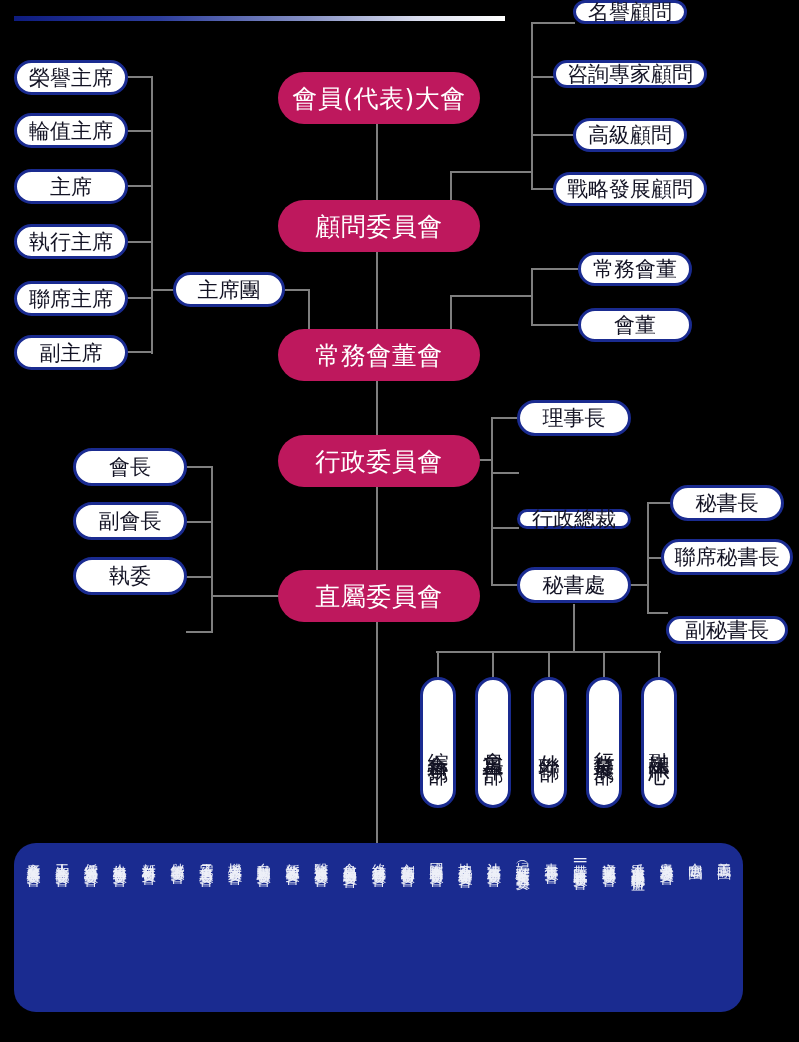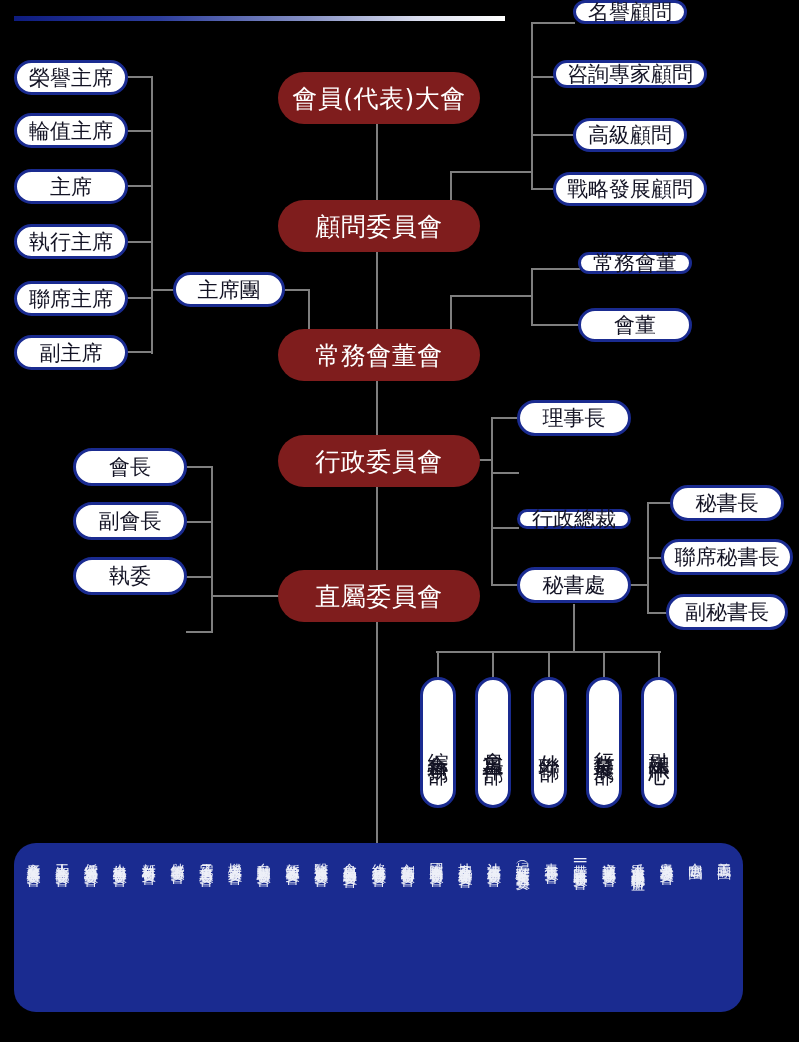--- a/index.html
+++ b/index.html
@@ -3,21 +3,21 @@
 <meta charset="utf-8">
 <style>
   html,body{margin:0;padding:0;background:#000;}
   .stage{position:relative;width:799px;height:1042px;background:#000;overflow:hidden;
          font-family:"DejaVu Sans","Liberation Sans",sans-serif;}
   .topbar{position:absolute;left:14px;top:16px;width:491px;height:5px;
           background:linear-gradient(90deg,#0e1c80 0%,#2e3f9e 30%,#8691c4 60%,#d8dcee 82%,#ffffff 100%);}
   .ln{position:absolute;background:#7f7f7f;}
   .v{width:2px;}
   .h{height:2px;}
-  .bp{position:absolute;background:#7f1d1d;border-radius:26px;color:#ffffff;
+  .bp{position:absolute;background:#be185d;border-radius:26px;color:#ffffff;
       display:flex;align-items:center;justify-content:center;font-size:25px;letter-spacing:.5px;white-space:nowrap;}
   .wp{position:absolute;background:#ffffff;border:3px solid #1a2b90;border-radius:30px;color:#131324;
       display:flex;align-items:center;justify-content:center;font-size:21px;box-sizing:border-box;white-space:nowrap;}
   .vp{position:absolute;background:#ffffff;border:3px solid #1a2b90;border-radius:20px;color:#131324;
       display:flex;align-items:center;justify-content:center;writing-mode:vertical-rl;
       font-size:21px;letter-spacing:3px;box-sizing:border-box;}
   .cbox{position:absolute;left:14px;top:843px;width:729px;height:169px;background:#1a2b90;border-radius:22px;
         display:flex;justify-content:space-between;padding:9px 10px 0 12px;box-sizing:border-box;}
   .col{writing-mode:vertical-rl;color:#eef0f8;font-size:14px;letter-spacing:1.5px;line-height:16px;}
 </style>
@@ -99,30 +99,30 @@
   <div class="wp" style="left:14px;top:224px;width:114px;height:35px">執行主席</div>
   <div class="wp" style="left:14px;top:281px;width:114px;height:35px">聯席主席</div>
   <div class="wp" style="left:14px;top:335px;width:114px;height:35px">副主席</div>
   <div class="wp" style="left:173px;top:272px;width:112px;height:35px">主席團</div>
 
   <div class="wp" style="left:573px;top:0;width:114px;height:24px">名譽顧問</div>
   <div class="wp" style="left:553px;top:60px;width:154px;height:28px">咨詢專家顧問</div>
   <div class="wp" style="left:573px;top:118px;width:114px;height:34px">高級顧問</div>
   <div class="wp" style="left:553px;top:172px;width:154px;height:34px">戰略發展顧問</div>
 
-  <div class="wp" style="left:578px;top:252px;width:114px;height:22px">常務會董</div>
+  <div class="wp" style="left:578px;top:252px;width:114px;height:34px">常務會董</div>
   <div class="wp" style="left:578px;top:308px;width:114px;height:34px">會董</div>
 
   <div class="wp" style="left:517px;top:400px;width:114px;height:36px">理事長</div>
   <div class="wp" style="left:517px;top:509px;width:114px;height:20px">行政總裁</div>
   <div class="wp" style="left:517px;top:567px;width:114px;height:36px">秘書處</div>
 
   <div class="wp" style="left:670px;top:485px;width:114px;height:36px">秘書長</div>
   <div class="wp" style="left:661px;top:539px;width:132px;height:36px">聯席秘書長</div>
-  <div class="wp" style="left:666px;top:594px;width:122px;height:36px">副秘書長</div>
+  <div class="wp" style="left:666px;top:616px;width:122px;height:28px">副秘書長</div>
 
   <div class="wp" style="left:73px;top:448px;width:114px;height:38px">會長</div>
   <div class="wp" style="left:73px;top:502px;width:114px;height:38px">副會長</div>
   <div class="wp" style="left:73px;top:557px;width:114px;height:38px">執委</div>
 
   <div class="vp" style="left:420px;top:677px;width:36px;height:131px">綜合事務部</div>
   <div class="vp" style="left:475px;top:677px;width:36px;height:131px">會員工作部</div>
   <div class="vp" style="left:531px;top:677px;width:36px;height:131px">外聯部</div>
   <div class="vp" style="left:586px;top:677px;width:36px;height:131px">行業發展部</div>
   <div class="vp" style="left:641px;top:677px;width:36px;height:131px">融媒体中心</div>

